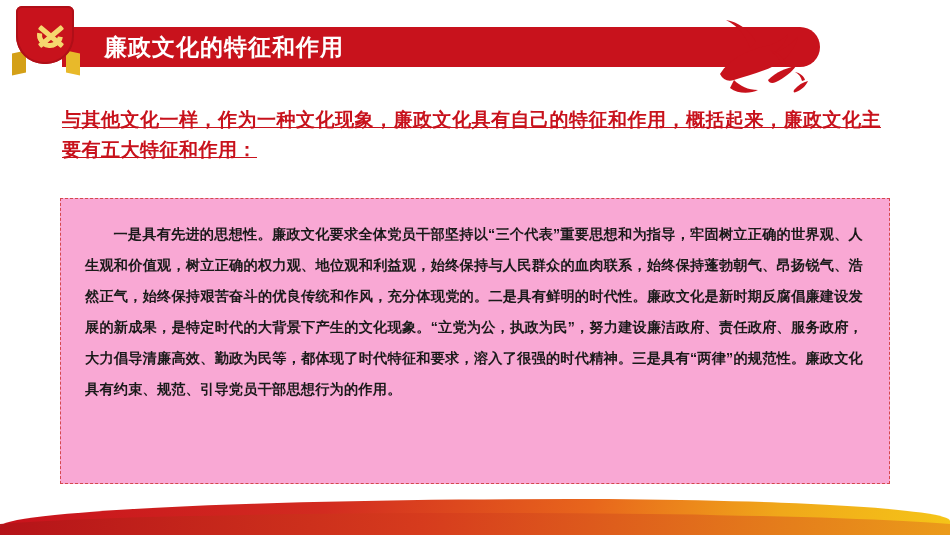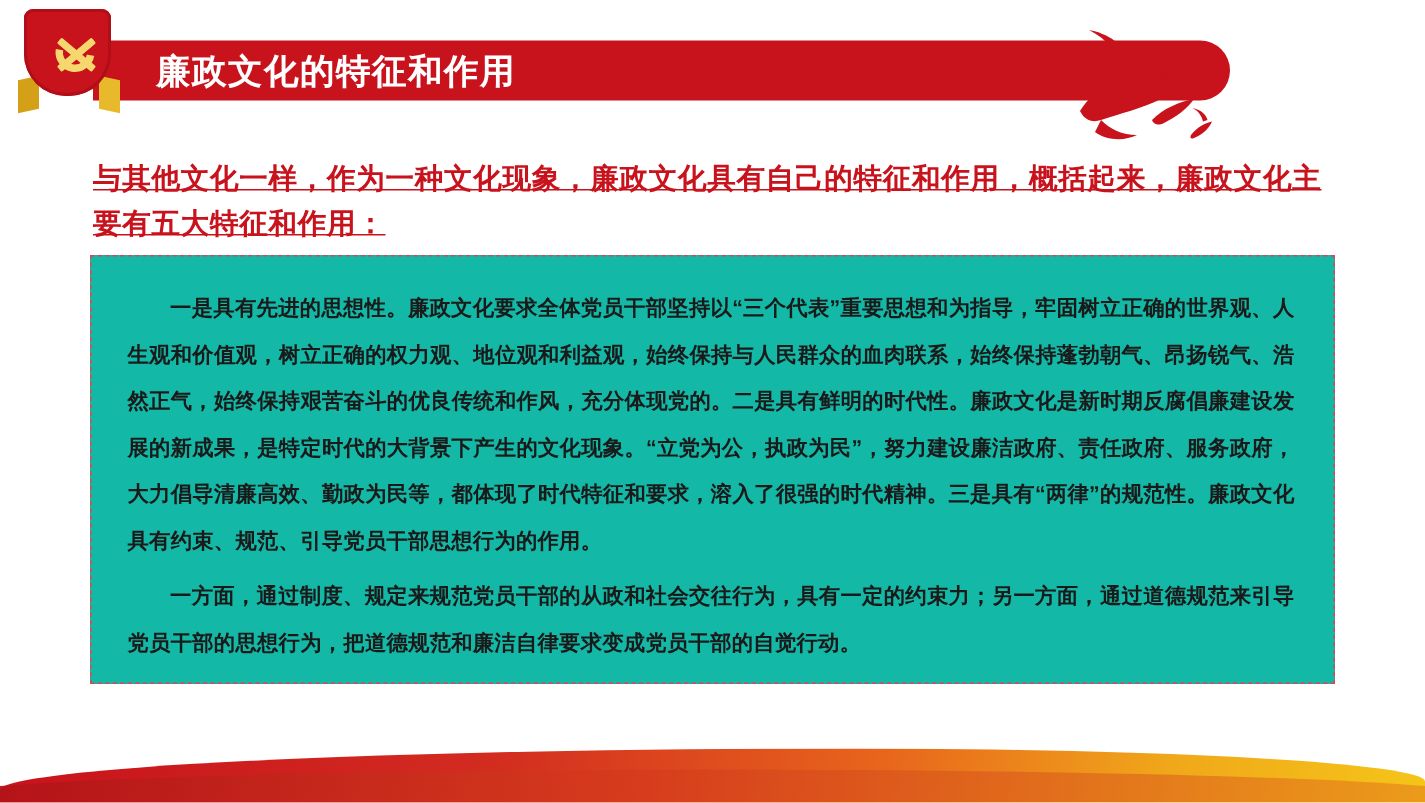--- a/index.html
+++ b/index.html
@@ -131,26 +131,26 @@
     font-weight: bold;
     color: #c8121c;
     line-height: 30px;
     letter-spacing: 0.5px;
     text-decoration: underline;
   }
 
   
   .body-box {
     position: absolute;
-    top: 170px;
+    top: 198px;
     left: 60px;
     width: 830px;
     height: 286px;
     border: 1px dashed #d5484e;
-    background: #14b8a6;
+    background: #f9a8d4;
   }
   .body-box .content {
     padding: 20px 26px 0 24px;
   }
   .body-box p {
     margin: 0 0 6px 0;
     font-size: 14.2px;
     color: #1a1a1a;
     line-height: 31px;
     text-align: justify;
@@ -225,20 +225,19 @@
       </g>
     </svg>
   </div>
 </div>
 
 <div class="intro">与其他文化一样，作为一种文化现象，廉政文化具有自己的特征和作用，概括起来，廉政文化主要有五大特征和作用：</div>
 
 <div class="body-box">
   <div class="content">
     <p>一是具有先进的思想性。廉政文化要求全体党员干部坚持以“三个代表”重要思想和为指导，牢固树立正确的世界观、人生观和价值观，树立正确的权力观、地位观和利益观，始终保持与人民群众的血肉联系，始终保持蓬勃朝气、昂扬锐气、浩然正气，始终保持艰苦奋斗的优良传统和作风，充分体现党的。二是具有鲜明的时代性。廉政文化是新时期反腐倡廉建设发展的新成果，是特定时代的大背景下产生的文化现象。“立党为公，执政为民”，努力建设廉洁政府、责任政府、服务政府，大力倡导清廉高效、勤政为民等，都体现了时代特征和要求，溶入了很强的时代精神。三是具有“两律”的规范性。廉政文化具有约束、规范、引导党员干部思想行为的作用。</p>
-    <p>一方面，通过制度、规定来规范党员干部的从政和社会交往行为，具有一定的约束力；另一方面，通过道德规范来引导党员干部的思想行为，把道德规范和廉洁自律要求变成党员干部的自觉行动。</p>
   </div>
 </div>
 
 <div class="footer">
   <div class="wave"></div>
   <div class="wave2"></div>
 </div>
 
 </body></html>

